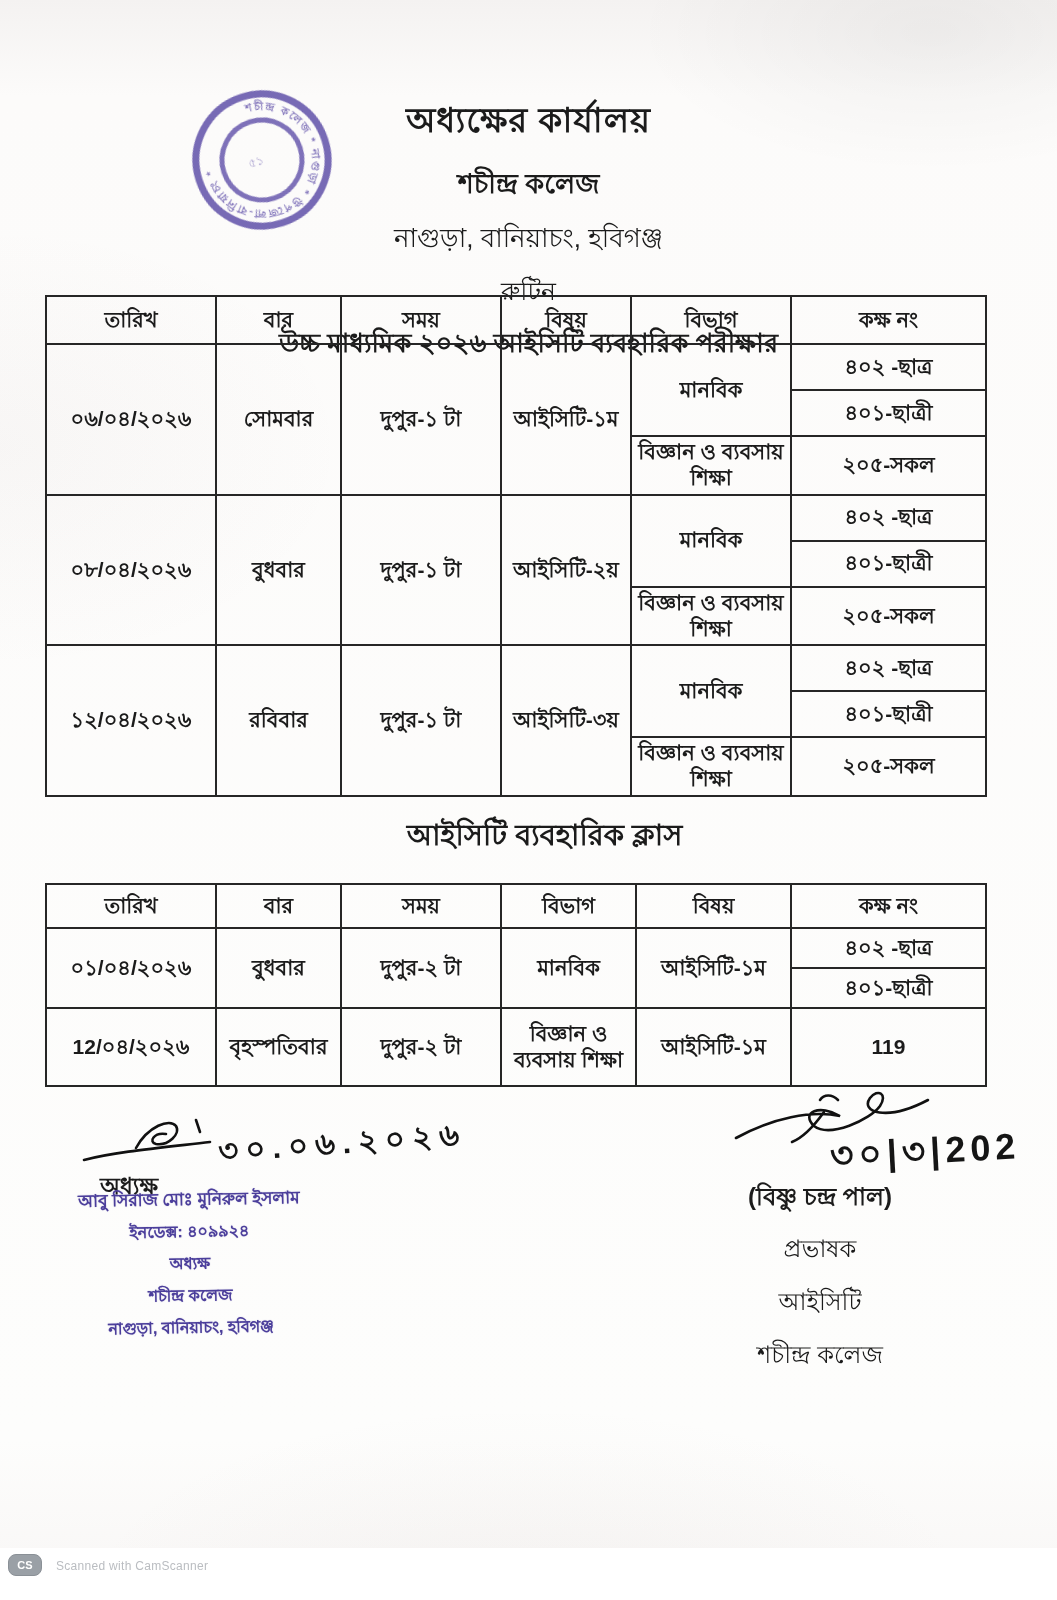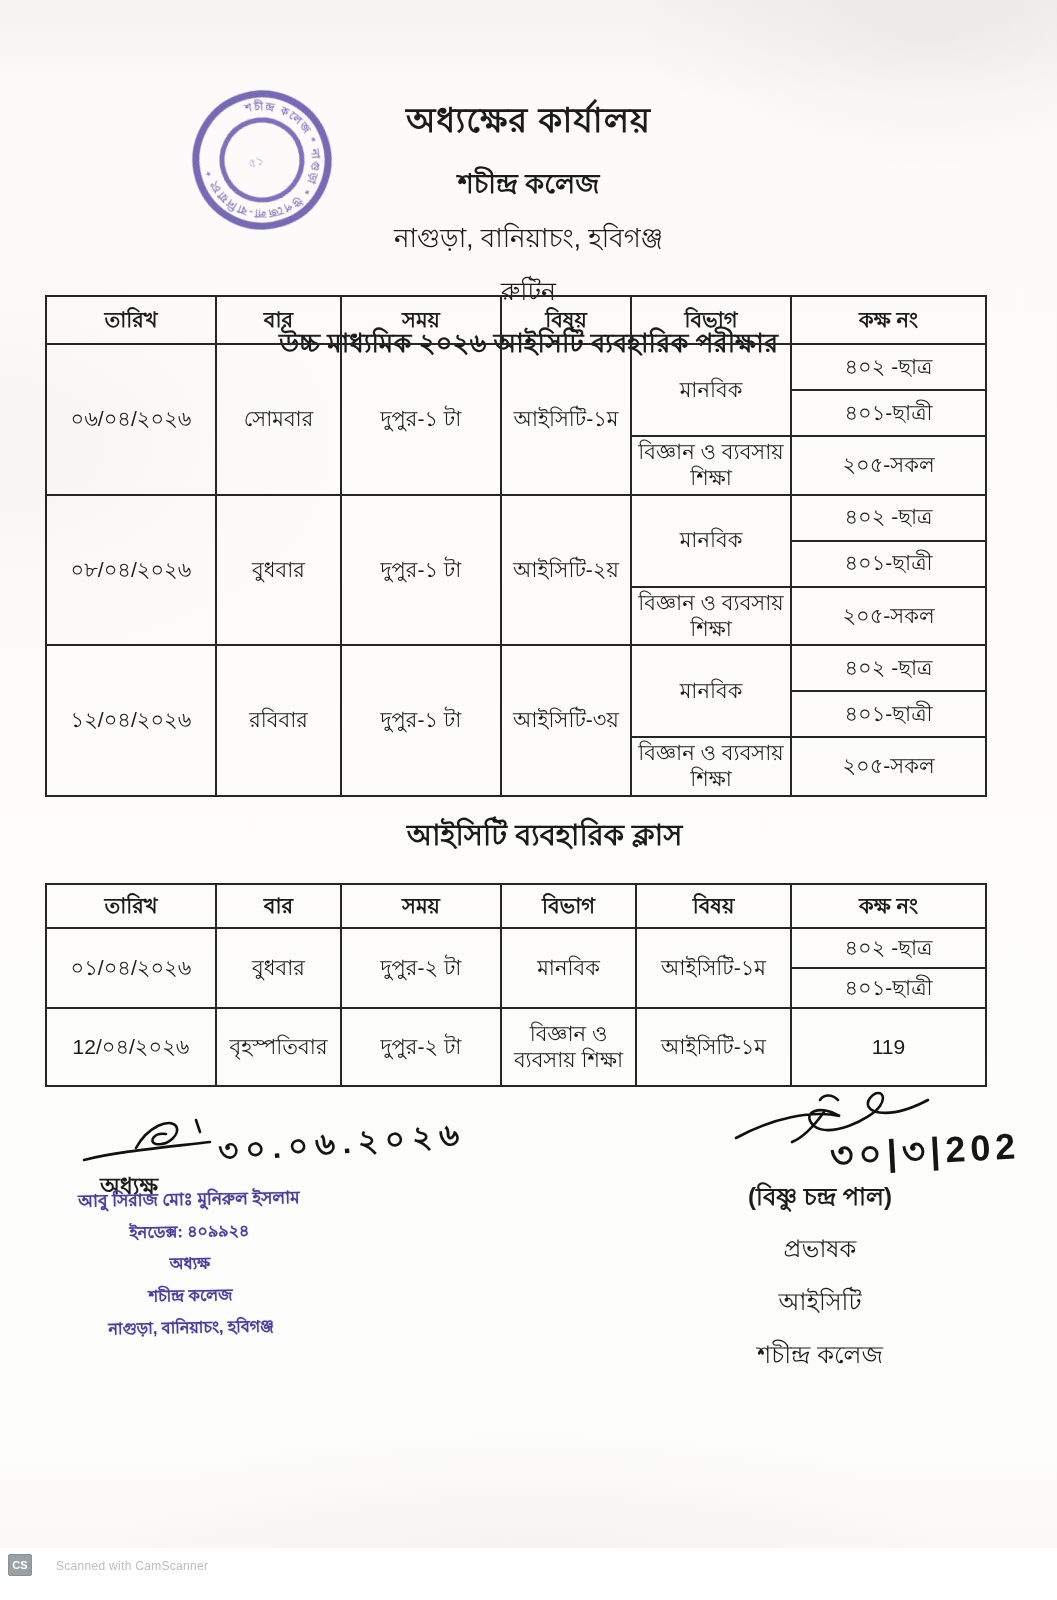--- a/index.html
+++ b/index.html
@@ -24,21 +24,21 @@
   .hdr-address{font-size:26px;font-weight:500;margin-top:10px;}
   .hdr-doctype{font-size:25px;font-weight:500;margin-top:10px;}
   .hdr-examtitle{font-size:26px;font-weight:600;margin-top:8px;}
   
   .seal{position:absolute;top:84px;left:186px;width:152px;height:152px;transform:rotate(-18deg);opacity:.85;}
   
   table.sched{border-collapse:collapse;table-layout:fixed;width:940px;border-radius:16px;}
   table.sched td, table.sched th{
     border:2px solid #262626;
     text-align:center;vertical-align:middle;
-    font-size:21px;font-weight:400;
+    font-size:21px;font-weight:700;
     padding:2px 4px;line-height:1.25;
     overflow:hidden;
   }
   table.sched th{font-weight:600;}
   .exam-table-wrap{position:absolute;top:295px;left:45px;}
   .class-table-wrap{position:absolute;top:883px;left:45px;}
   .class-title{position:absolute;top:812px;left:0;width:100%;text-align:center;
     font-size:29px;font-weight:bold;padding-left:32px;}
   tr.h48{height:48px;} tr.h46{height:46px;} tr.h56{height:56px;}
   tr.h44{height:44px;} tr.h40{height:40px;} tr.h78{height:78px;}
@@ -65,22 +65,22 @@
     transform:rotate(-3deg);white-space:nowrap;color:#151515;
   }
   .lect-block{position:absolute;top:1178px;left:700px;width:240px;text-align:center;}
   .lect-name{font-size:24px;font-weight:600;}
   .lect-title{font-size:24px;font-weight:500;margin-top:12px;}
   .lect-dept{font-size:24px;font-weight:500;margin-top:13px;}
   .lect-college{font-size:24px;font-weight:500;margin-top:13px;}
   
   .footer-bar{position:absolute;bottom:0;left:0;width:100%;height:52px;background:#ffffff;}
   .cs-logo{
-    position:absolute;bottom:24px;left:8px;width:24px;height:22px;
-    background:#9aa0a6;border-radius:2px;border:1.5px solid #8a9096;
+    position:absolute;bottom:24px;left:8px;width:34px;height:22px;
+    background:#9aa0a6;border-radius:8px;border:1.5px solid #8a9096;
     color:#fff;font-size:11px;font-weight:bold;
     display:flex;align-items:center;justify-content:center;
   }
   .cs-text{position:absolute;bottom:27px;left:56px;font-size:12px;color:#babdc1;letter-spacing:.3px;}
 </style>
 </head>
 <body>
 
 <div class="page">
 

